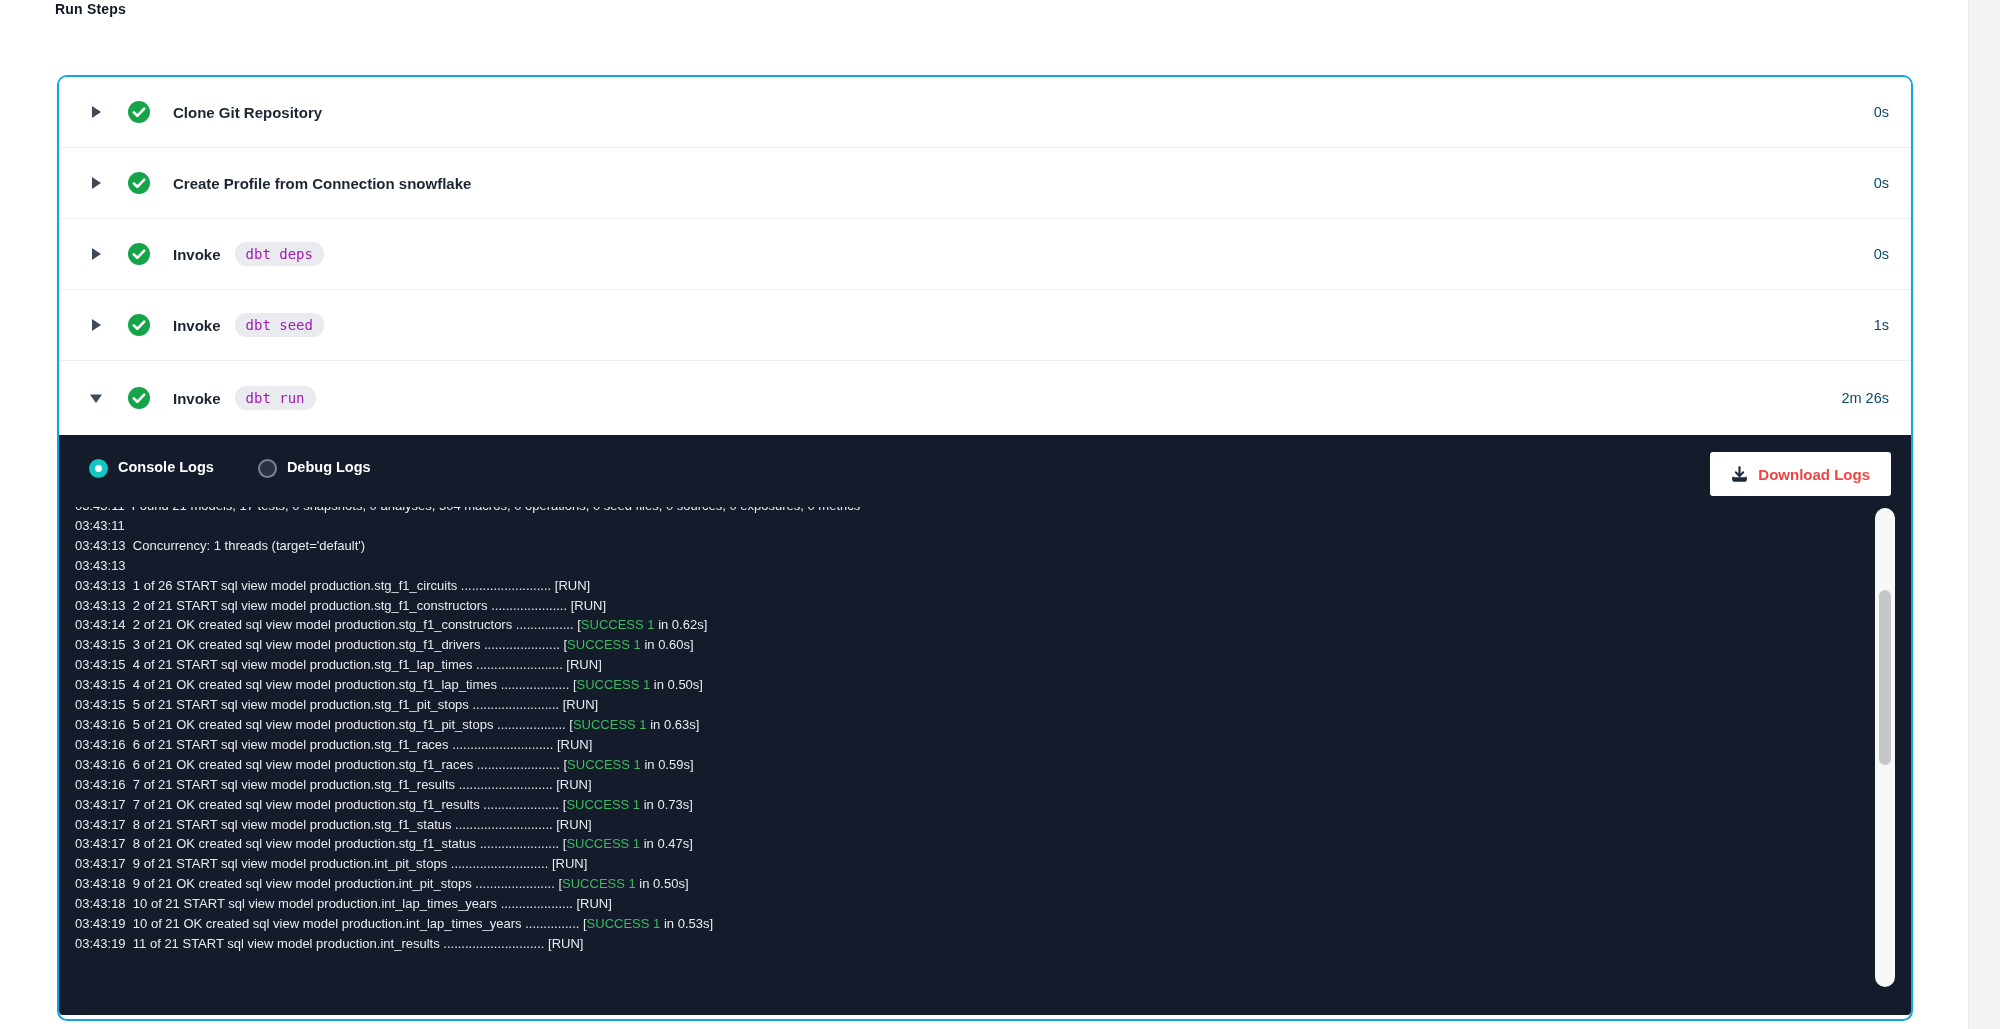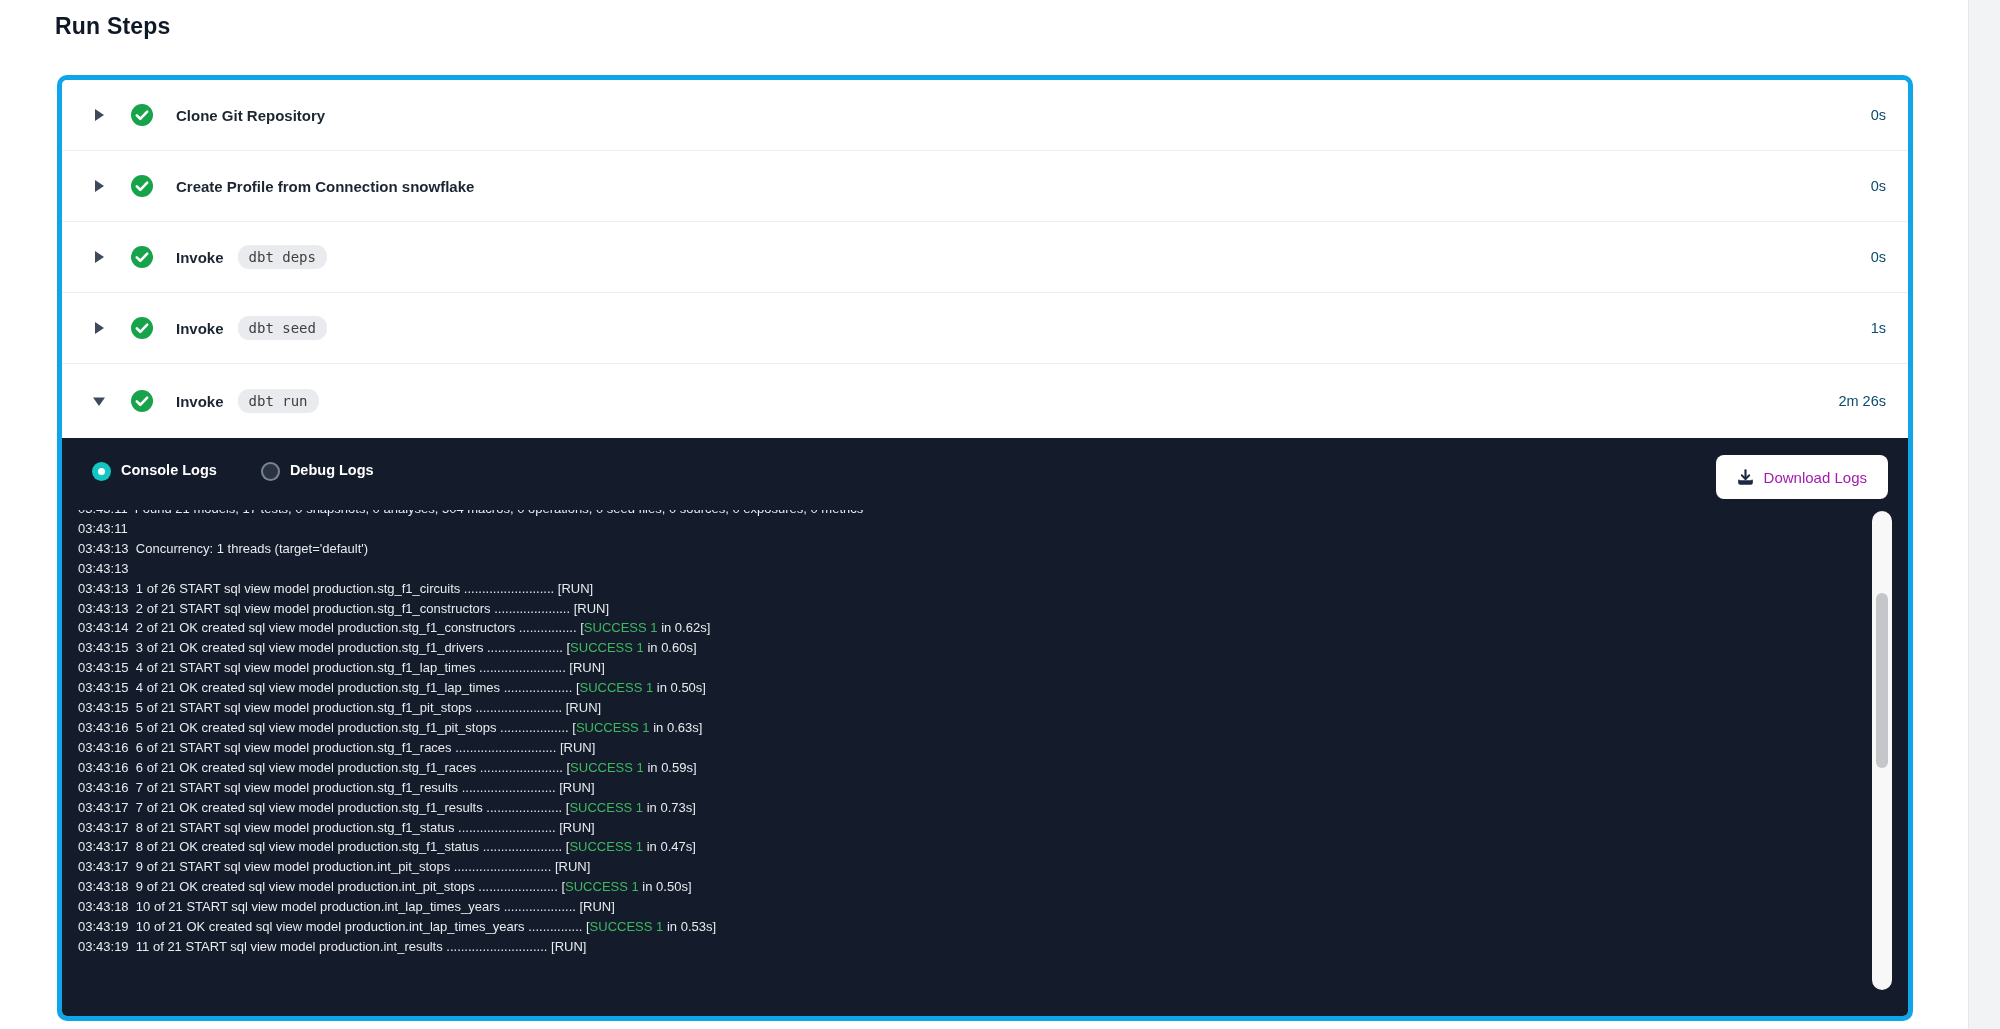--- a/index.html
+++ b/index.html
@@ -14,41 +14,41 @@
     width:2000px;height:1029px;position:relative;overflow:hidden;
     background:#ffffff;
     font-family:"Liberation Sans", sans-serif;
     color:#1c2633;
   }
   .right-strip{
     position:absolute;top:0;right:0;width:32px;height:1029px;
     background:#f2f3f5;border-left:1px solid #e6e7ea;
   }
   .page-title{
-    position:absolute;left:55px;top:13px;
-    font-size:23px;font-weight:700;color:#0f1826;letter-spacing:.2px;
+    position:absolute;left:55px;top:1px;
+    font-size:14px;font-weight:700;color:#0f1826;letter-spacing:.2px;
   }
   .steps-card{
     position:absolute;left:57px;top:75px;width:1856px;height:946px;
-    background:#fff;border:5px solid #0ea5e9;border-radius:10px;
+    background:#fff;border:2px solid #0ea5e9;border-radius:10px;
     overflow:hidden;
   }
   .step-row{
     position:relative;height:71px;display:flex;align-items:center;
     padding:0 18px 0 30px;border-bottom:1px solid #eceef1;background:#fff;
     cursor:pointer;
   }
   .step-row.expanded{height:74px;border-bottom:none;}
   .chev{width:14px;height:14px;display:flex;align-items:center;justify-content:center;flex:0 0 auto;}
   .check{margin-left:24px;flex:0 0 auto;display:flex;}
   .step-label{margin-left:22px;font-size:15px;font-weight:700;color:#1c2633;}
   .badge{
     margin-left:14px;background:#e9ebee;border-radius:11px;
     padding:4px 11px;font-family:"DejaVu Sans Mono", monospace;
-    font-size:14px;color:#404040;
+    font-size:14px;color:#a21caf;
   }
   .duration{margin-left:auto;font-size:14.5px;color:#0c4a6e;padding-right:4px;}
   .log-panel{
     position:relative;width:100%;height:580px;
     background:var(--panel-bg);
     border-radius:0 0 4px 4px;
   }
   .panel-header{
     position:absolute;top:24px;left:30px;display:flex;align-items:center;
   }
@@ -60,23 +60,23 @@
   .radio.on{background:var(--accent-teal);}
   .radio.on::after{
     content:"";position:absolute;left:6px;top:6px;width:7px;height:7px;
     border-radius:50%;background:#ffffff;
   }
   .radio.off{background:#2a3343;box-shadow:inset 0 0 0 2px #79828f;}
   .radio-label{margin-left:10px;font-size:14.5px;font-weight:700;color:#ffffff;}
   .download-btn{
     position:absolute;top:17px;right:20px;height:44px;
     display:flex;align-items:center;gap:10px;padding:0 21px;
-    background:#ffffff;border:none;border-radius:8px;cursor:pointer;
+    background:#ffffff;border:none;border-radius:3px;cursor:pointer;
     font-family:"Liberation Sans", sans-serif;
-    font-size:15px;font-weight:400;color:#a21caf;
+    font-size:15px;font-weight:700;color:#ef4444;
   }
   .log-viewport{
     position:absolute;left:16px;right:46px;top:72px;bottom:8px;overflow:hidden;
   }
   .log-inner{position:absolute;top:-11px;left:0;right:0;}
   .log-line{
     white-space:pre;font-family:Liberation Sans, sans-serif;
     font-size:13px;line-height:19.9px;color:#e8ebef;
   }
   .log-line .grn{color:var(--log-green);}

